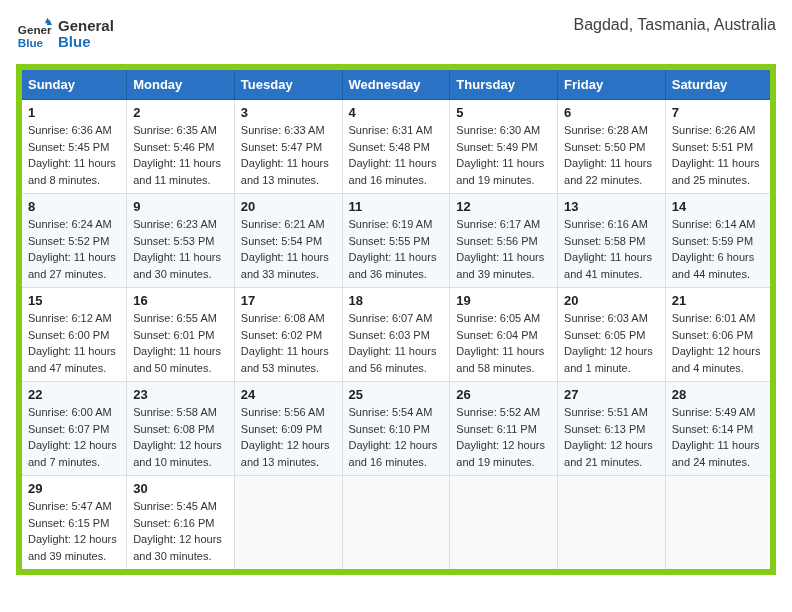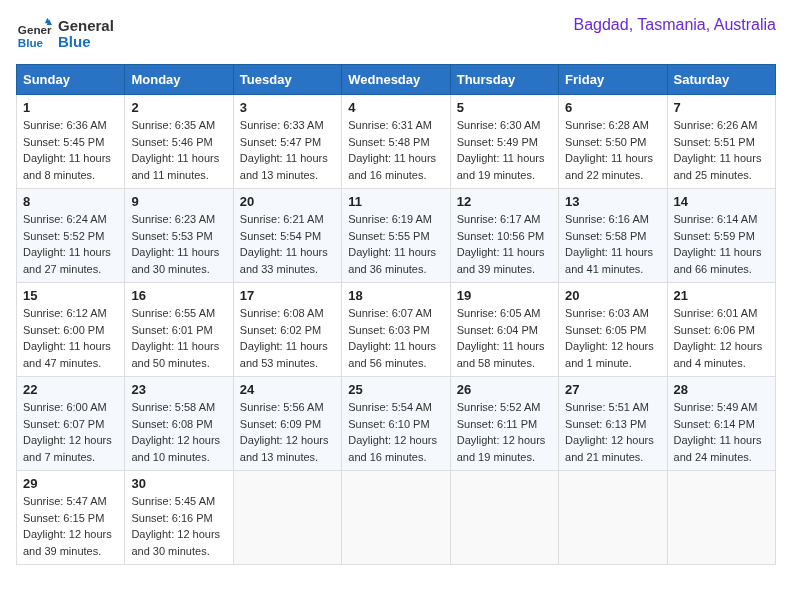--- a/index.html
+++ b/index.html
@@ -28,26 +28,26 @@
     .title-block {
       text-align: right;
     }
     .month-title {
       font-size: 32px;
       font-weight: bold;
       color: #333;
     }
     .location {
       font-size: 16px;
-      color: #6d28d9;
+      color: #404040;
     }
     .calendar {
       width: 100%;
       border-collapse: collapse;
-      border: 1px solid #84cc16;
+      border: 6px solid #84cc16;
     }
     .calendar th {
       background-color: #2a72c3;
       color: #fff;
       font-size: 13px;
       font-weight: bold;
       padding: 7px 6px;
       text-align: left;
       border: 1px solid #1a5fa0;
     }
@@ -207,38 +207,38 @@
         <div class="day-info">
           <span>Sunrise: 6:19 AM</span><br>
           <span>Sunset: 5:55 PM</span><br>
           <span>Daylight: 11 hours and 36 minutes.</span>
         </div>
       </td>
       <td>
         <span class="day-num">12</span>
         <div class="day-info">
           <span>Sunrise: 6:17 AM</span><br>
-          <span>Sunset: 10:56 PM</span><br>
+          <span>Sunset: 5:56 PM</span><br>
           <span>Daylight: 11 hours and 39 minutes.</span>
         </div>
       </td>
       <td>
         <span class="day-num">13</span>
         <div class="day-info">
           <span>Sunrise: 6:16 AM</span><br>
           <span>Sunset: 5:58 PM</span><br>
           <span>Daylight: 11 hours and 41 minutes.</span>
         </div>
       </td>
       <td>
         <span class="day-num">14</span>
         <div class="day-info">
           <span>Sunrise: 6:14 AM</span><br>
           <span>Sunset: 5:59 PM</span><br>
-          <span>Daylight: 11 hours and 66 minutes.</span>
+          <span>Daylight: 6 hours and 44 minutes.</span>
         </div>
       </td>
     </tr>
 
     <tr class="week-row">
       <td>
         <span class="day-num">15</span>
         <div class="day-info">
           <span>Sunrise: 6:12 AM</span><br>
           <span>Sunset: 6:00 PM</span><br>

